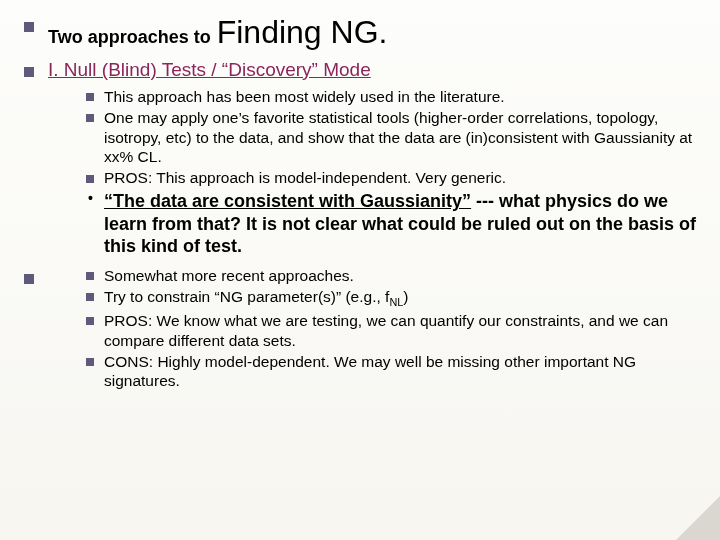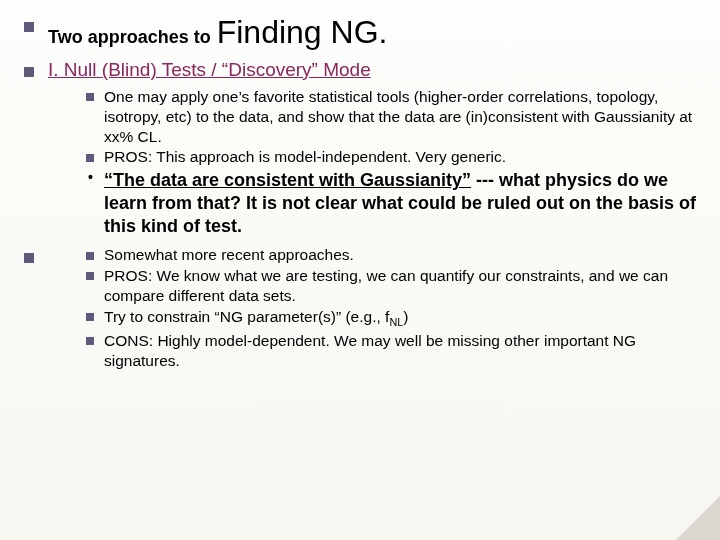--- a/index.html
+++ b/index.html
@@ -91,39 +91,40 @@
       <span class="title-row">
         <span class="title-small">Two approaches to</span>
         <span class="title-big">Finding NG.</span>
       </span>
     </li>
 
     <li>
       <span class="section-head">I. Null (Blind) Tests / “Discovery” Mode</span>
       <div class="indent-block">
         <ul class="lvl2">
+          <li><span>This approach has been most widely used in the literature.</span></li>
           <li><span>One may apply one’s favorite statistical tools (higher-order correlations, topology, isotropy, etc) to the data, and show that the data are (in)consistent with Gaussianity at xx% CL.</span></li>
           <li><span>PROS: This approach is model-independent. Very generic.</span></li>
         </ul>
         <ul class="lvl3">
           <li>
             <span class="quote">“The data are consistent with Gaussianity”</span><span> --- what physics do we learn from that? It is not clear what could be ruled out on the basis of this kind of test.</span>
           </li>
         </ul>
       </div>
     </li>
 
     <li>
       <div class="indent-block">
         <ul class="lvl2">
           <li><span>Somewhat more recent approaches.</span></li>
-          <li><span>PROS: We know what we are testing, we can quantify our constraints, and we can compare different data sets.</span></li>
           <li>
             <span>Try to constrain “NG parameter(s)” (e.g., f</span><sub>NL</sub><span>)</span>
           </li>
+          <li><span>PROS: We know what we are testing, we can quantify our constraints, and we can compare different data sets.</span></li>
           <li><span>CONS: Highly model-dependent. We may well be missing other important NG signatures.</span></li>
         </ul>
       </div>
     </li>
 
   </ul>
 
   <div class="corner-fold"></div>
 </div>
 

